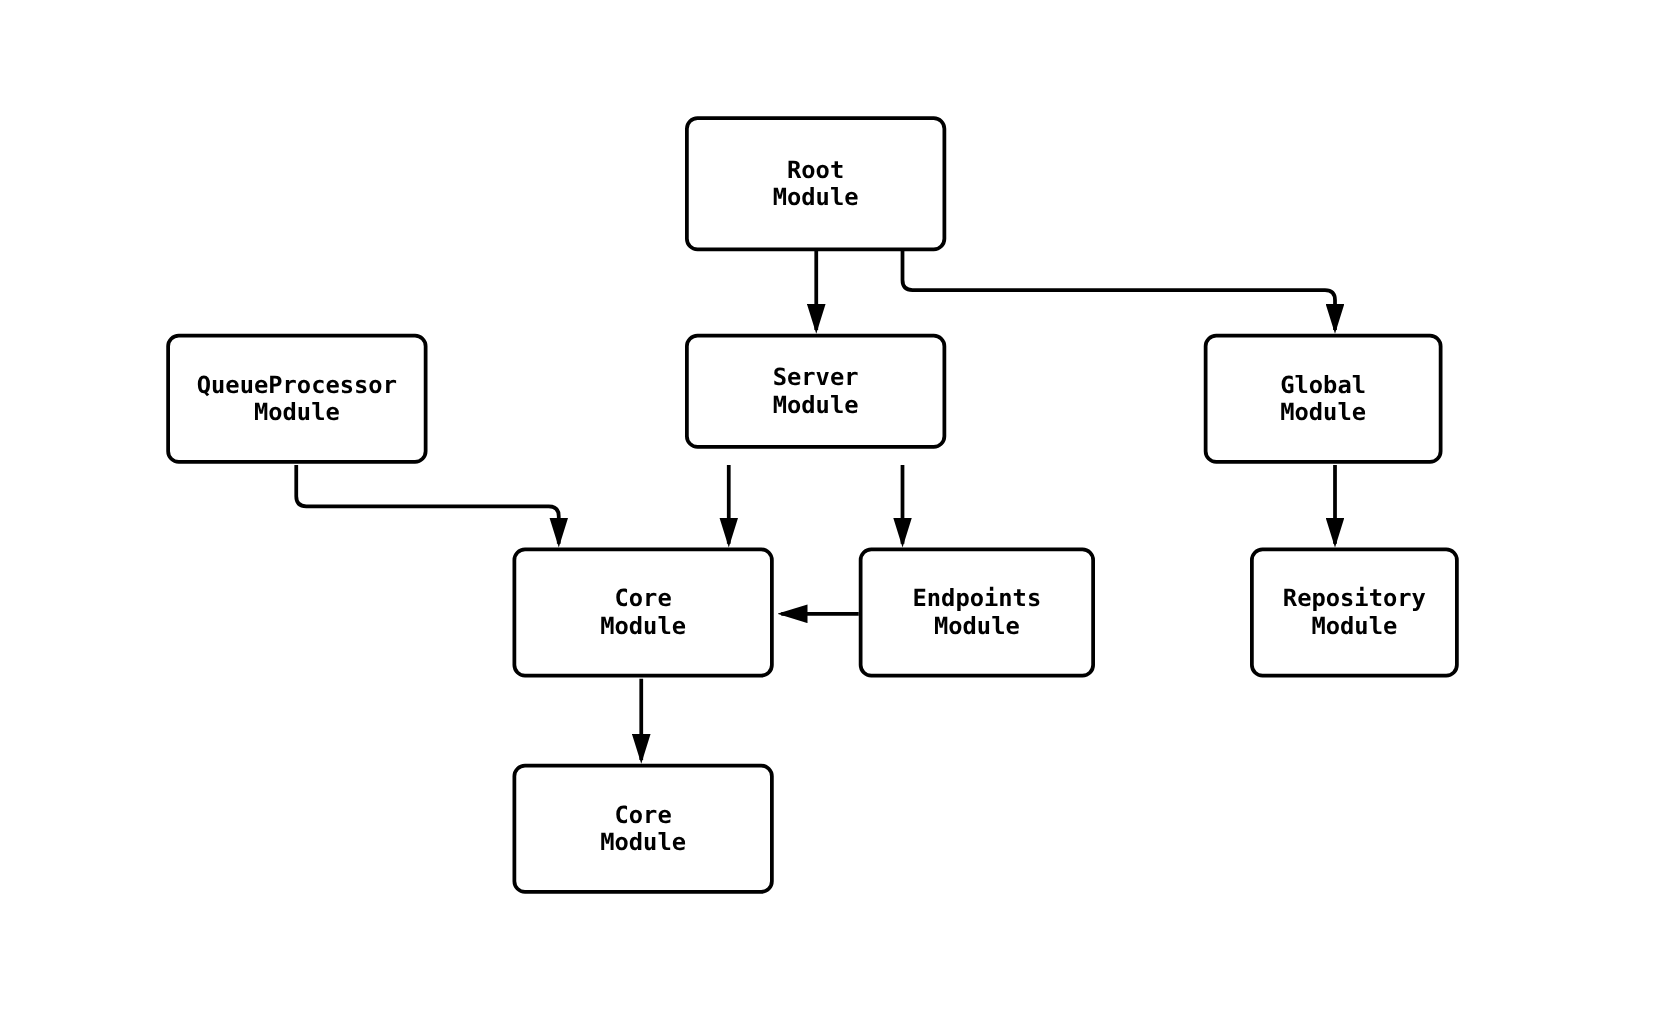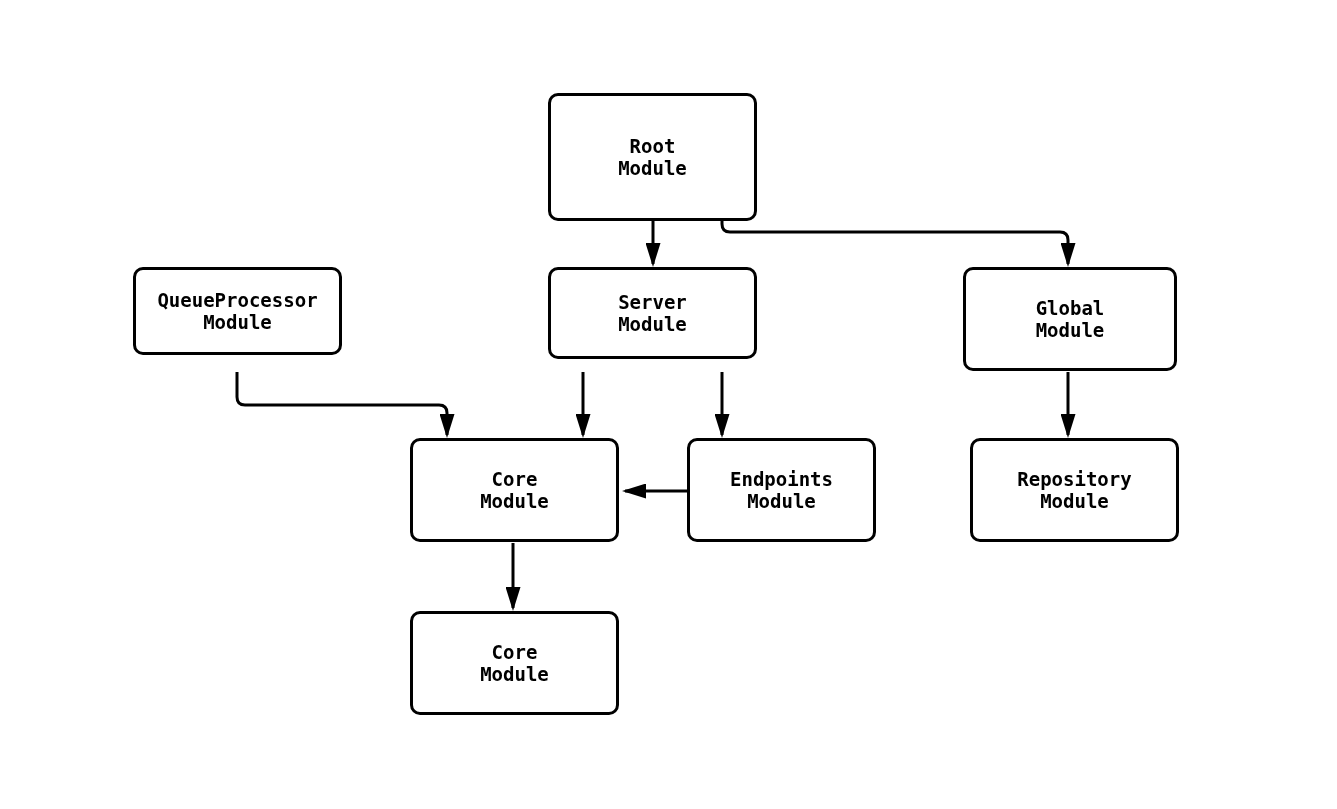--- a/index.html
+++ b/index.html
@@ -59,30 +59,30 @@
         <path class="edge" d="M 722 197 L 722 224 Q 722 232 730 232 L 1060 232 Q 1068 232 1068 240 L 1068 264" marker-end="url(#arrowhead)"></path>
         <path class="edge" d="M 237 372 L 237 397 Q 237 405 245 405 L 439 405 Q 447 405 447 413 L 447 435" marker-end="url(#arrowhead)"></path>
         <path class="edge" d="M 583 372 L 583 435" marker-end="url(#arrowhead)"></path>
         <path class="edge" d="M 722 372 L 722 435" marker-end="url(#arrowhead)"></path>
         <path class="edge" d="M 687 491 L 625 491" marker-end="url(#arrowhead)"></path>
         <path class="edge" d="M 1068 372 L 1068 435" marker-end="url(#arrowhead)"></path>
         <path class="edge" d="M 513 543 L 513 608" marker-end="url(#arrowhead)"></path>
       </g>
   </svg>
   <div id="nodes-layer">
-      <div class="node" style="left: 548px; top: 93px; width: 209px; height: 128px;"><span>Root
+      <div class="node" style="left: 548px; top: 93px; width: 209px; height: 108px;"><span>Root
 Module</span></div>
-      <div class="node" style="left: 133px; top: 267px; width: 209px; height: 88px;"><span>QueueProcessor
+      <div class="node" style="left: 133px; top: 267px; width: 209px; height: 104px;"><span>QueueProcessor
 Module</span></div>
       <div class="node" style="left: 548px; top: 267px; width: 209px; height: 92px;"><span>Server
 Module</span></div>
-      <div class="node" style="left: 963px; top: 267px; width: 214px; height: 104px;"><span>Global
+      <div class="node" style="left: 963px; top: 267px; width: 191px; height: 104px;"><span>Global
 Module</span></div>
       <div class="node" style="left: 410px; top: 438px; width: 209px; height: 104px;"><span>Core
 Module</span></div>
       <div class="node" style="left: 687px; top: 438px; width: 189px; height: 104px;"><span>Endpoints
 Module</span></div>
-      <div class="node" style="left: 970px; top: 438px; width: 209px; height: 104px;"><span>Repository
+      <div class="node" style="left: 1000px; top: 438px; width: 167px; height: 104px;"><span>Repository
 Module</span></div>
       <div class="node" style="left: 410px; top: 611px; width: 209px; height: 104px;"><span>Core
 Module</span></div>
     </div>
 </div>
 
 </body></html>

